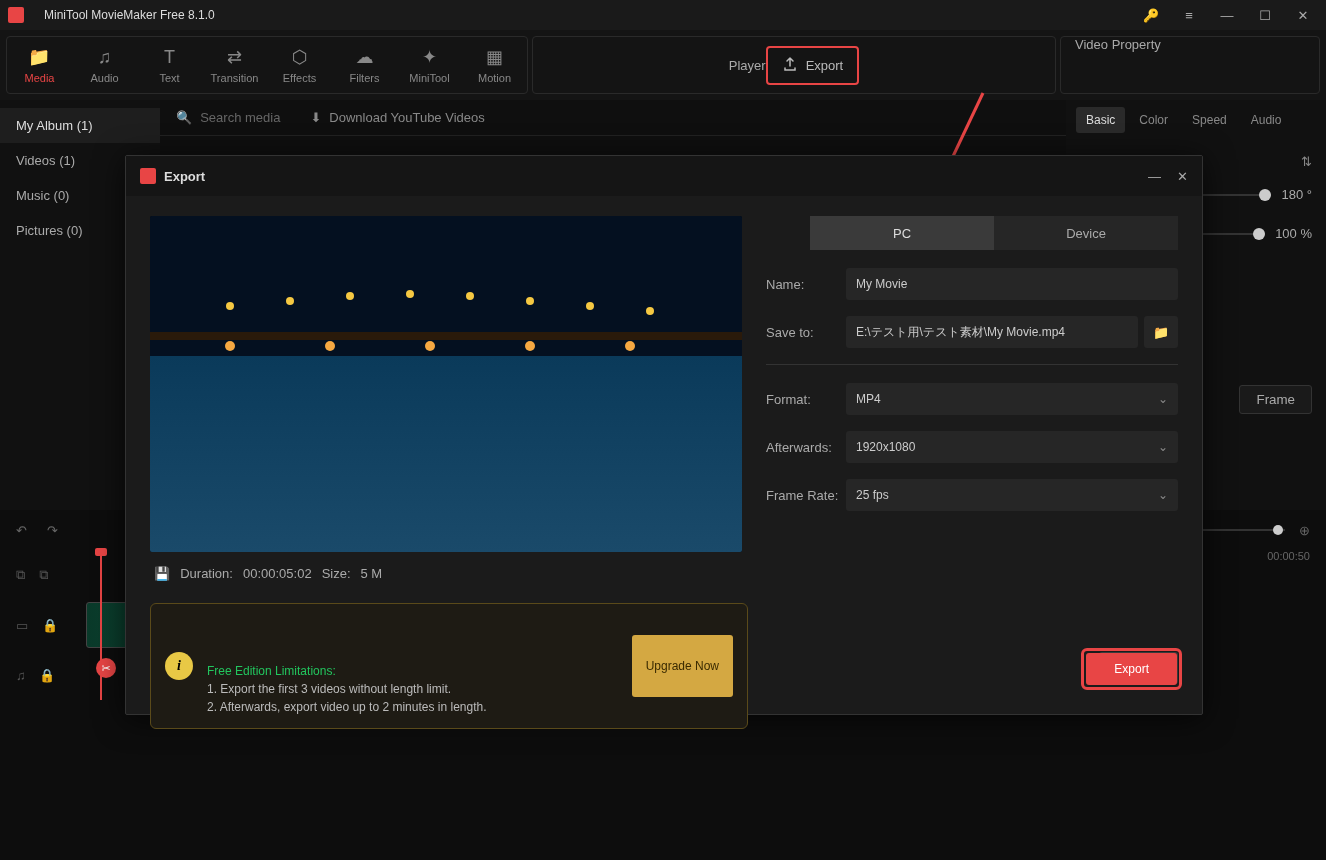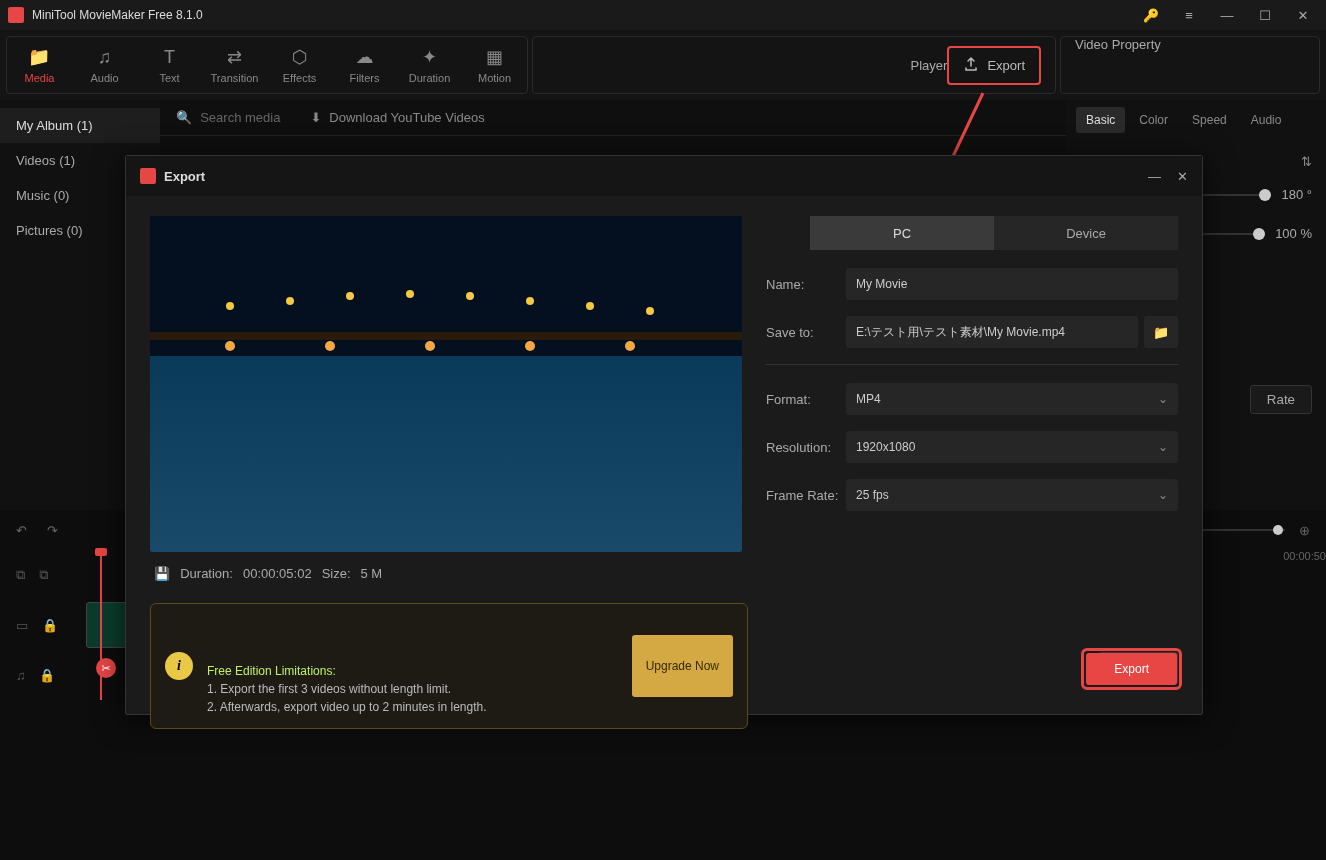--- a/index.html
+++ b/index.html
@@ -1,35 +1,35 @@
 <!DOCTYPE html>
 <html><head>
 <meta charset="utf-8">
 <style>
 * { margin: 0; padding: 0; box-sizing: border-box; font-family: "Segoe UI", Arial, sans-serif; }
 body { background: #0a0a0a; width: 1326px; height: 860px; overflow: hidden; position: relative; color: #aaa; font-size: 13px; }
 
 
 .titlebar { height: 30px; background: #1a1a1a; display: flex; align-items: center; padding: 0 8px; justify-content: space-between; }
-.titlebar-left { display: flex; align-items: center; gap: 8px; }
+.titlebar-left { display: flex; align-items: center; gap: 20px; }
 .app-logo { width: 16px; height: 16px; background: #e84545; border-radius: 2px; }
 .app-title { color: #ddd; font-size: 12px; }
 .titlebar-right { display: flex; align-items: center; gap: 8px; }
 .win-btn { width: 30px; height: 30px; display: flex; align-items: center; justify-content: center; color: #aaa; cursor: pointer; }
 .key-icon { color: #d4a842; }
 
 
 .top-toolbar { height: 70px; background: #141414; display: flex; align-items: stretch; }
 .tool-tabs { display: flex; border: 1px solid #2a2a2a; border-radius: 4px; margin: 6px; margin-right: 2px; }
 .tool-tab { width: 65px; display: flex; flex-direction: column; align-items: center; justify-content: center; gap: 4px; cursor: pointer; color: #888; }
 .tool-tab.active { color: #e84545; }
 .tool-tab .ticon { font-size: 18px; }
 .tool-tab .tlabel { font-size: 11px; }
 
-.player-panel { flex: 1; margin: 6px 2px; border: 1px solid #2a2a2a; border-radius: 4px; display: flex; align-items: center; justify-content: flex-end; padding: 0 14px; }
+.player-panel { flex: 1; margin: 6px 2px; border: 1px solid #2a2a2a; border-radius: 4px; display: flex; align-items: center; justify-content: center; padding: 0 14px; }
 .export-btn-top { border: 2px solid #e84545; border-radius: 4px; padding: 8px 14px; display: flex; align-items: center; gap: 8px; color: #bbb; cursor: pointer; }
 
 .video-prop-panel { width: 260px; margin: 6px; margin-left: 2px; border: 1px solid #2a2a2a; border-radius: 4px; display: flex; align-items: flex-start; padding: 0 14px; }
 
 
 .main-area { display: flex; height: calc(100% - 100px - 350px); }
 .sidebar { width: 160px; background: #111; padding-top: 8px; }
 .sidebar-item { padding: 10px 16px; color: #aaa; cursor: pointer; font-size: 13px; }
 .sidebar-item.active { background: #1e1e1e; color: #ddd; }
 
@@ -78,33 +78,33 @@
 .form-input { flex: 1; height: 32px; background: #262626; border: none; border-radius: 3px; padding: 0 10px; color: #ccc; font-size: 12px; display: flex; align-items: center; justify-content: space-between; }
 .browse-btn { width: 34px; height: 32px; background: #262626; border-radius: 3px; margin-left: 6px; display:flex; align-items:center; justify-content:center; color:#999; cursor: pointer; }
 .divider { height: 1px; background: #333; margin: 8px 0 18px 0; }
 .dropdown-arrow { color:#888; }
 
 .meta-row { padding: 14px 28px; color: #aaa; display: flex; align-items: center; gap: 10px; font-size: 13px; }
 
 .limitation-box { margin: 8px 24px 0 24px; border: 1px solid #5a4a1a; border-radius: 6px; padding: 12px 14px; display: flex; align-items: center; gap: 14px; background: #1e1b14; width: 598px; }
 .info-icon { width: 28px; height: 28px; background: #e8c845; border-radius: 50%; display:flex; align-items:center; justify-content:center; color:#000; font-weight:bold; font-size: 14px; font-style: italic; font-family: Georgia, serif; }
 .limit-text { flex: 1; font-size: 12px; line-height: 1.5; }
-.limit-text .lt-title { color: #bef264; margin-top: 46px; }
+.limit-text .lt-title { color: #22c55e; margin-top: 46px; }
 .limit-text .lt-line { color: #bbb; }
 .upgrade-btn { background: #d4a842; color: #3a2a00; padding: 24px 14px; border-radius: 3px; font-size: 12px; border:none; cursor: pointer; }
 
 .modal-footer { position: absolute; bottom: 30px; right: 24px; display: flex; gap: 10px; align-items: center; }
 .settings-btn { background: #3a3a3a; color: #ccc; padding: 9px 18px; border: none; border-radius: 3px; cursor: pointer; font-size: 12px; }
 .export-btn { background: #e84545; color: #fff; padding: 9px 28px; border: none; border-radius: 3px; cursor: pointer; font-size: 12px; }
 .export-highlight { border: 3px solid #e84545; border-radius: 6px; padding: 2px; position: absolute; bottom: 24px; right: 20px; }
 
 
 .arrow { position: absolute; top: 88px; left: 928px; width: 60px; height: 110px; pointer-events: none; }
 
-.timecode { position:absolute; right:0; top:40px; color:#666; font-size:11px; }
+.timecode { position:absolute; right:16px; top:40px; color:#666; font-size:11px; }
 .zoom-slider { width: 100px; height: 2px; background: #333; position: relative; }
 .zoom-slider .zknob { position:absolute; right:2px; top:-4px; width:10px; height:10px; background:#ccc; border-radius:50%; }
 </style>
 </head>
 <body>
 
 <div class="titlebar">
   <div class="titlebar-left">
     <div class="app-logo"></div>
     <span class="app-title">MiniTool MovieMaker Free 8.1.0</span>
@@ -139,21 +139,21 @@
     <div class="tool-tab">
         <span class="ticon">⬡</span>
         <span class="tlabel">Effects</span>
       </div>
     <div class="tool-tab">
         <span class="ticon">☁</span>
         <span class="tlabel">Filters</span>
       </div>
     <div class="tool-tab">
         <span class="ticon">✦</span>
-        <span class="tlabel">Duration</span>
+        <span class="tlabel">MiniTool</span>
       </div>
     <div class="tool-tab">
         <span class="ticon">▦</span>
         <span class="tlabel">Motion</span>
       </div>
   </div>
   <div class="player-panel">
     <span>Player</span>
     <div class="export-btn-top">
       <span>
@@ -204,21 +204,21 @@
             <div class="knob"></div>
           </div>
         <span>180 °</span>
       </div>
       <div class="prop-row">
         <div class="slider">
             <div class="knob"></div>
           </div>
         <span>100 %</span>
       </div>
-      <button class="reset-btn">Rate</button>
+      <button class="reset-btn">Frame</button>
     </div>
   </div>
 </div>
 
 <div class="timeline-area">
   <div class="timeline-toolbar">
     <div style="display:flex; gap:20px;">
       <span>↶</span>
       <span>↷</span>
     </div>
@@ -328,21 +328,21 @@
       </div>
       <div class="divider"></div>
       <div class="form-row">
         <div class="form-label">Format:</div>
         <div class="form-input">
             <span>MP4</span>
             <span class="dropdown-arrow">⌄</span>
           </div>
       </div>
       <div class="form-row">
-        <div class="form-label">Resolution:</div>
+        <div class="form-label">Afterwards:</div>
         <div class="form-input">
             <span>1920x1080</span>
             <span class="dropdown-arrow">⌄</span>
           </div>
       </div>
       <div class="form-row">
         <div class="form-label">Frame Rate:</div>
         <div class="form-input">
             <span>25 fps</span>
             <span class="dropdown-arrow">⌄</span>

